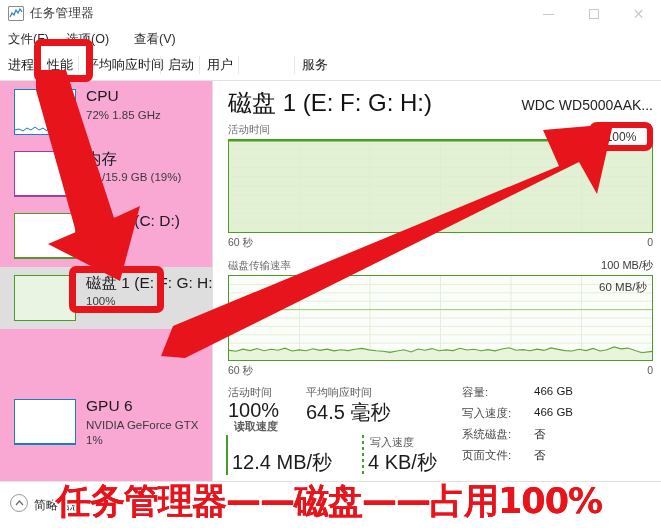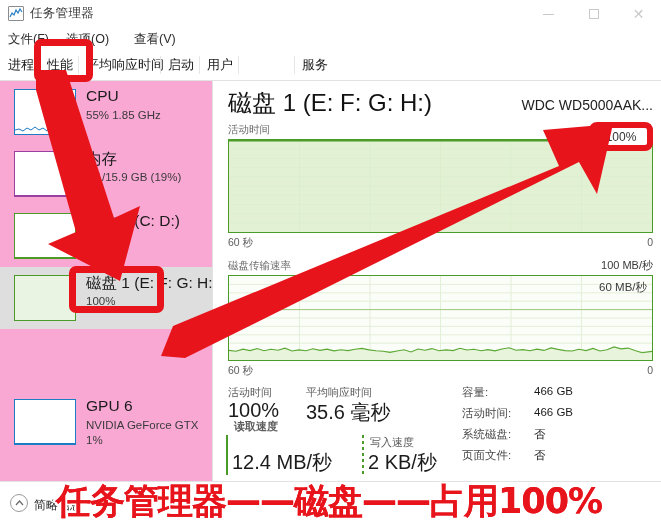--- a/index.html
+++ b/index.html
@@ -183,21 +183,21 @@
 
   <div class="sidebar">
 
     <div class="side-item" style="top:0px;">
       <div class="thumb" style="border:1px solid #1c7cc4;">
         <svg width="60" height="44" viewBox="0 0 60 44" preserveAspectRatio="none">
           <polyline points="0,40 4,39 8,41 12,38 16,40 20,37 24,40 28,38 32,41 36,35 40,39 44,28 48,38 52,22 56,36 60,33" fill="none" stroke="#1c7cc4" stroke-width="1"></polyline>
         </svg>
       </div>
       <div class="side-title">CPU</div>
-      <div class="side-sub">55% 1.85 GHz</div>
+      <div class="side-sub">72% 1.85 GHz</div>
     </div>
 
     <div class="side-item" style="top:62px;">
       <div class="thumb" style="border:1px solid #9b3fa0;">
         <svg width="60" height="44" viewBox="0 0 60 44" preserveAspectRatio="none">
           <rect x="0" y="43" width="60" height="1" fill="#9b3fa0"></rect>
         </svg>
       </div>
       <div class="side-title">内存</div>
       <div class="side-sub">3.1/15.9 GB (19%)</div>
@@ -296,34 +296,34 @@
       </svg>
     </div>
     <div class="inner-note" style="right:14px; top:199px;">60 MB/秒</div>
     <div class="axis-l" style="left:14px; top:283px;">60 秒</div>
     <div class="axis-r" style="right:8px; top:283px;">0</div>
 
     <div class="stat-cap" style="left:14px; top:304px;">活动时间</div>
     <div class="stat-val" style="left:14px; top:318px;">100%</div>
 
     <div class="stat-cap" style="left:92px; top:304px;">平均响应时间</div>
-    <div class="stat-val" style="left:92px; top:318px;">35.6 毫秒</div>
+    <div class="stat-val" style="left:92px; top:318px;">64.5 毫秒</div>
 
     <div class="stat-bar" style="left:12px; top:354px; height:40px;"></div>
     <div class="stat-cap" style="left:20px; top:338px;font-weight:bold;">读取速度</div>
     <div class="stat-val" style="left:18px; top:368px;">12.4 MB/秒</div>
 
     <div class="stat-bar dashed" style="left:148px; top:354px; height:40px;"></div>
     <div class="stat-cap" style="left:156px; top:354px;">写入速度</div>
-    <div class="stat-val" style="left:154px; top:368px;">2 KB/秒</div>
+    <div class="stat-val" style="left:154px; top:368px;">4 KB/秒</div>
 
     <div class="info-key" style="left:248px; top:304px;">容量:</div>
     <div class="info-val" style="left:320px; top:304px;">466 GB</div>
 
-    <div class="info-key" style="left:248px; top:325px;">活动时间:</div>
+    <div class="info-key" style="left:248px; top:325px;">写入速度:</div>
     <div class="info-val" style="left:320px; top:325px;">466 GB</div>
 
     <div class="info-key" style="left:248px; top:346px;">系统磁盘:</div>
     <div class="info-val" style="left:320px; top:346px;">否</div>
 
     <div class="info-key" style="left:248px; top:367px;">页面文件:</div>
     <div class="info-val" style="left:320px; top:367px;">否</div>
   </div>
 
   <div class="statusbar">

